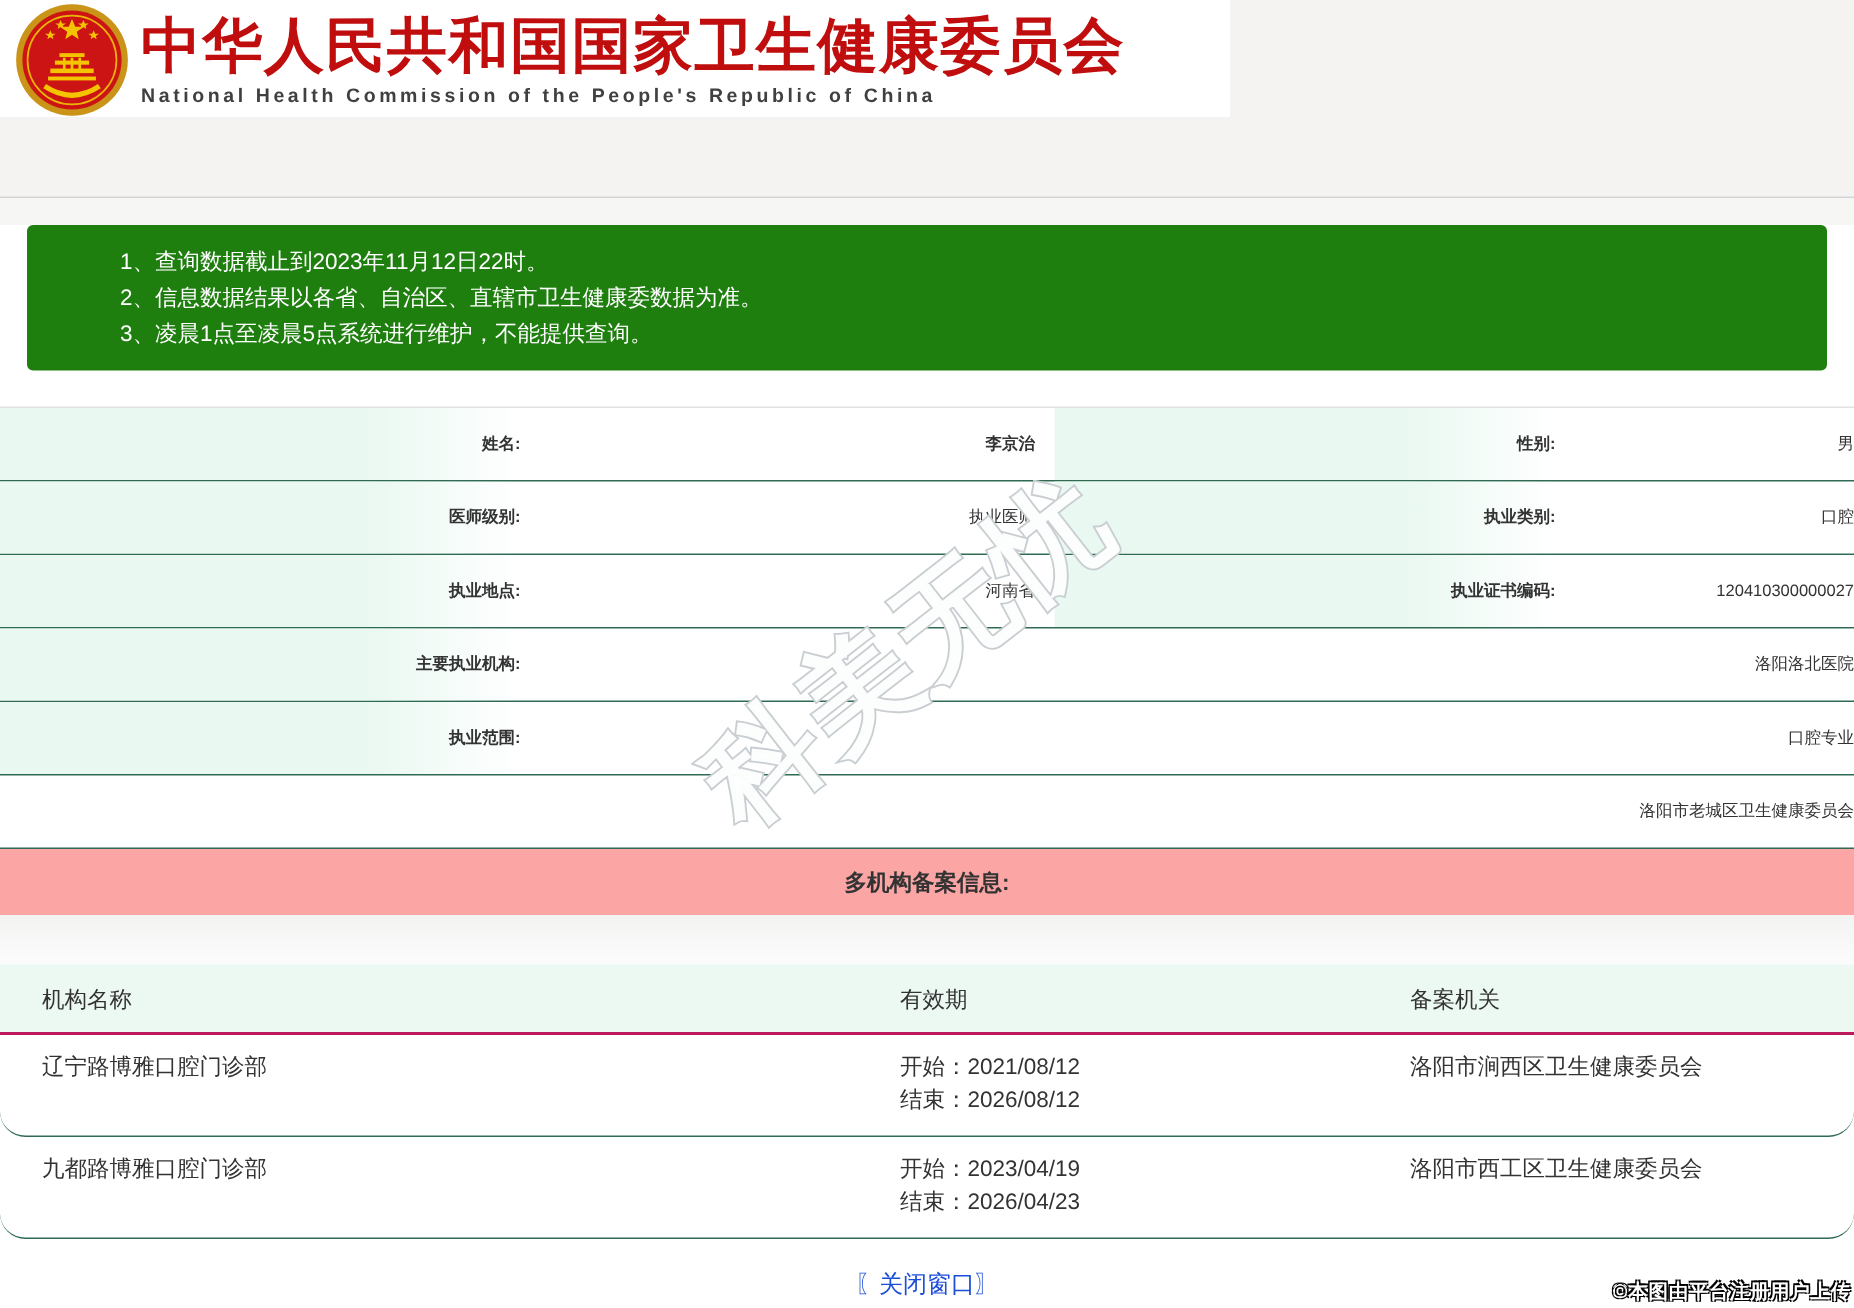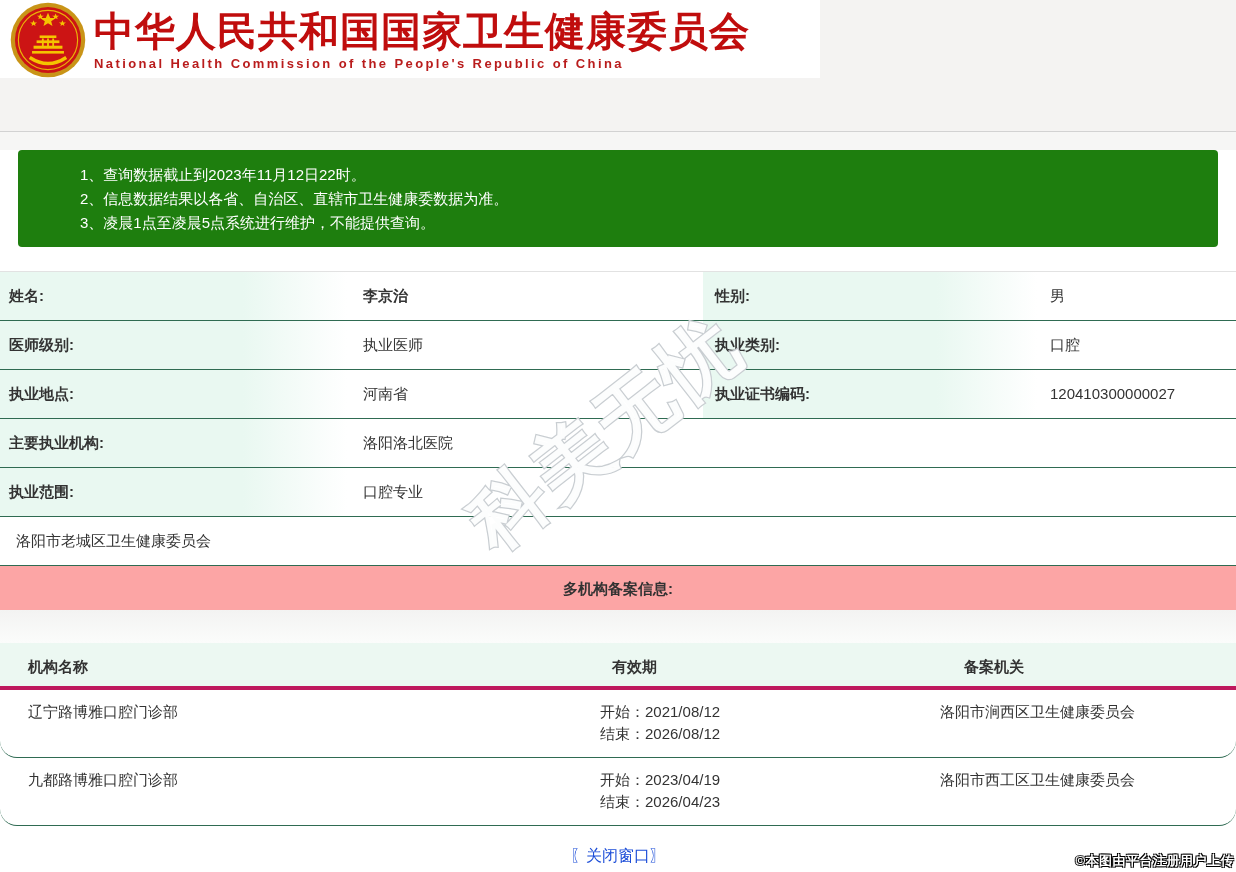--- a/index.html
+++ b/index.html
@@ -7,51 +7,51 @@
   body { font-family:"Liberation Sans","DejaVu Sans",sans-serif; background:#fff; color:#333; }
   .page { position:relative; width:1236px; height:872px; overflow:hidden; background:#fff; }
 
   
   .header { height:78px; background:#f4f3f2; position:relative; }
   .header-white { position:absolute; left:0; top:0; width:820px; height:78px; background:#fff; }
   .header-inner { position:absolute; left:0; top:0; height:78px; display:flex; align-items:center; }
   .emblem { width:96px; height:76px; margin-top:2px; display:flex; justify-content:center; }
   .titles { margin-left:-2px; padding-top:2px; }
   .title-cn { font-size:40px; font-weight:bold; color:#c00d0d; letter-spacing:1px; line-height:44px; white-space:nowrap; }
-  .title-en { font-size:13px; font-weight:bold; color:#b91c1c; letter-spacing:2.4px; margin-top:3px; white-space:nowrap; }
+  .title-en { font-size:13px; font-weight:bold; color:#404040; letter-spacing:2.4px; margin-top:3px; white-space:nowrap; }
 
   
   .band-a { height:53px; background:#f4f3f2; }
   .band-line { height:1px; background:#d2d2d2; }
   .band-b { height:18px; background:#f6f6f5; }
 
   
   .notice { margin:0 18px; height:97px; background:#1e7e0e; border-radius:4px;
             color:#fff; font-size:15px; line-height:24px; padding:13px 0 12px 62px; }
   .gap-after-notice { height:24px; }
 
   
   .info-table { border-top:1px solid #e2e2e2; }
-  .info-row { display:flex; height:49px; line-height:48px; border-bottom:1px solid #2f6b52; font-size:15px; }
+  .info-row { display:flex; height:49px; line-height:48px; border-bottom:1px solid #2f6b52; font-size:11px;text-align:right; }
   .cell { overflow:hidden; white-space:nowrap; }
   .lab { font-weight:bold; color:#333; background:linear-gradient(90deg,#e9f8f1 70%, rgba(233,248,241,0) 100%); }
   .c-l1 { width:347px; padding-left:9px; }
   .c-v1 { width:343px; padding-left:16px; }
   .c-gap { width:13px; }
   .c-l2 { width:334px; padding-left:12px; }
   .c-v2 { flex:1; padding-left:13px; }
   .c-vfull { flex:1; padding-left:16px; }
   .v-bold { font-weight:bold; }
 
   
   .section-title { height:44px; line-height:46px; background:#fca5a5; text-align:center;
                    font-weight:bold; font-size:15px; color:#333; }
   .section-fade { height:33px; background:linear-gradient(180deg,#f3f3f2 0%, #fbfcfb 100%); }
   .org-header { display:flex; height:47px; line-height:47px; background:#ecf8f2;
-                border-bottom:4px solid #be185d; font-weight:bold; font-size:15px;gap:12px; }
+                border-bottom:2px solid #be185d; font-weight:normal; font-size:15px; }
   .org-c1 { width:600px; padding-left:28px; }
   .org-c2 { width:340px; }
   .org-c3 { flex:1; }
   .org-row { display:flex; height:68px; border-bottom:1px solid #2f6b52; font-size:15px; padding-top:11px; line-height:22px;border-radius:17px; }
 
   
   .footer { padding-top:20px; text-align:center; }
   .close-link { font-size:16px; color:#1d4ed8; text-decoration:none; cursor:pointer; }
 
   

